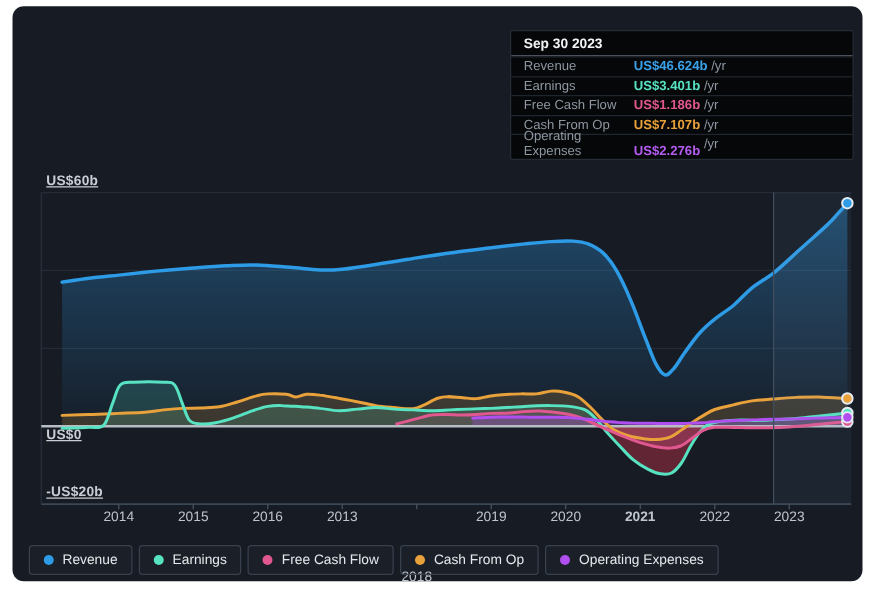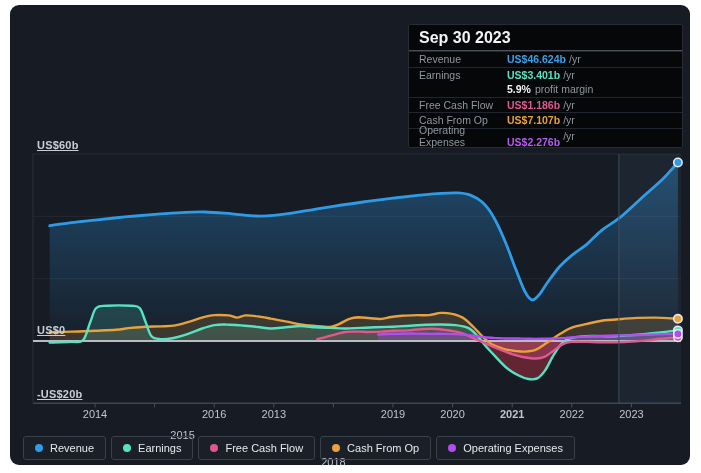--- a/index.html
+++ b/index.html
@@ -4,21 +4,21 @@
 <style>
   html,body{margin:0;padding:0;background:#ffffff;font-family:"Liberation Sans",sans-serif;}
   .stage{position:relative;width:701px;height:473px;background:#ffffff;overflow:hidden;}
   .panel{position:absolute;left:10px;top:5px;width:680px;height:460px;background:#161b24;border-radius:9px;overflow:hidden;}
   .chart-svg{position:absolute;left:0;top:0;}
   
   .y-label{position:absolute;color:#c9ced5;font-size:11px;font-weight:700;letter-spacing:.2px;text-decoration:underline;}
   .x-label{position:absolute;color:#bfc5cc;font-size:11px;transform:translateX(-50%);}
   
   .tooltip{position:absolute;left:398px;top:19px;width:275px;background:#050709;border:1px solid #262c34;border-radius:2px;box-sizing:border-box;padding-bottom:4px;z-index:5;}
-  .tt-title{padding:4px 10px 3px 10px;font-size:16px;font-weight:700;color:#f2f4f6;border-bottom:1px solid #4a515c;}
+  .tt-title{padding:4px 10px 3px 10px;font-size:11px;font-weight:700;color:#f2f4f6;border-bottom:1px solid #4a515c;}
   .tt-row{display:flex;align-items:center;padding:0 10px;height:14.5px;font-size:10.5px;}
   .tt-row.bordered{border-top:1px solid #20262e;}
   .tt-label{flex:0 0 88px;color:#8f97a1;}
   .tt-value{font-weight:700;}
   .tt-suffix{color:#8f97a1;margin-left:3px;}
   .tt-note-bold{color:#f2f4f6;font-weight:700;}
   .tt-note-rest{color:#8f97a1;margin-left:4px;}
   
   .legend{position:absolute;left:13px;top:431px;display:flex;gap:5px;z-index:4;}
   .legend-chip{display:flex;align-items:center;gap:7px;height:22px;padding:0 11px;border:1px solid #39414d;border-radius:3px;background:rgba(255,255,255,0.02);cursor:pointer;}
@@ -78,26 +78,26 @@
         <line x1="608.8839999999979" x2="608.8839999999979" y1="149" y2="398.3" stroke="#404e5e" stroke-width="1"></line>
         <circle cx="667.9" cy="157.5" r="4.2" fill="#2e9be6" stroke="#e3eaf1" stroke-width="1.6"></circle>
         <circle cx="667.9" cy="313.8" r="4.2" fill="#e9a23b" stroke="#e3eaf1" stroke-width="1.6"></circle>
         <circle cx="667.9" cy="325.4" r="4.2" fill="#57e3c2" stroke="#e3eaf1" stroke-width="1.6"></circle>
         <circle cx="667.9" cy="332.3" r="4.2" fill="#e0588f" stroke="#e3eaf1" stroke-width="1.6"></circle>
         <circle cx="667.9" cy="328.9" r="4.2" fill="#b14ef0" stroke="#e3eaf1" stroke-width="1.6"></circle>
       </svg>
 
     <div id="ylabels">
         <div class="y-label" style="left: 27px; top: 133.98px;">US$60b</div>
-        <div class="y-label" style="left: 27px; top: 319px;">US$0</div>
+        <div class="y-label" style="left: 27px; top: 337px;">US$0</div>
         <div class="y-label" style="left: 27px; top: 383.34px;">-US$20b</div>
       </div>
     <div id="xlabels">
         <div class="x-label" style="left: 85px; top: 403px;">2014</div>
-        <div class="x-label" style="left: 144.6px; top: 424px; margin-left: 28px;">2015</div>
+        <div class="x-label" style="left: 144.6px; top: 403px;">2015</div>
         <div class="x-label" style="left: 204.2px; top: 403px;">2016</div>
         <div class="x-label" style="left: 263.8px; top: 403px;">2013</div>
         <div class="x-label" style="left: 323.4px; top: 403px; margin-top: 48px;">2018</div>
         <div class="x-label" style="left: 383px; top: 403px;">2019</div>
         <div class="x-label" style="left: 442.6px; top: 403px;">2020</div>
         <div class="x-label" style="left: 502.2px; top: 403px; font-weight: bold;">2021</div>
         <div class="x-label" style="left: 561.8px; top: 403px;">2022</div>
         <div class="x-label" style="left: 621.4px; top: 403px;">2023</div>
       </div>
 
@@ -105,25 +105,20 @@
       <div class="tt-title">Sep 30 2023</div>
       <div class="tt-row bordered">
         <span class="tt-label">Revenue</span>
         <span class="tt-value" style="color: rgb(59, 161, 232);">US$46.624b</span>
         <span class="tt-suffix">/yr</span>
       </div>
       <div class="tt-row bordered">
         <span class="tt-label">Earnings</span>
         <span class="tt-value" style="color: rgb(87, 227, 194);">US$3.401b</span>
         <span class="tt-suffix">/yr</span>
-      </div>
-      <div class="tt-row">
-        <span class="tt-label"></span>
-        <span class="tt-note-bold">5.9%</span>
-        <span class="tt-note-rest">profit margin</span>
       </div>
       <div class="tt-row bordered">
         <span class="tt-label">Free Cash Flow</span>
         <span class="tt-value" style="color: rgb(224, 88, 143);">US$1.186b</span>
         <span class="tt-suffix">/yr</span>
       </div>
       <div class="tt-row bordered">
         <span class="tt-label">Cash From Op</span>
         <span class="tt-value" style="color: rgb(233, 162, 59);">US$7.107b</span>
         <span class="tt-suffix">/yr</span>

